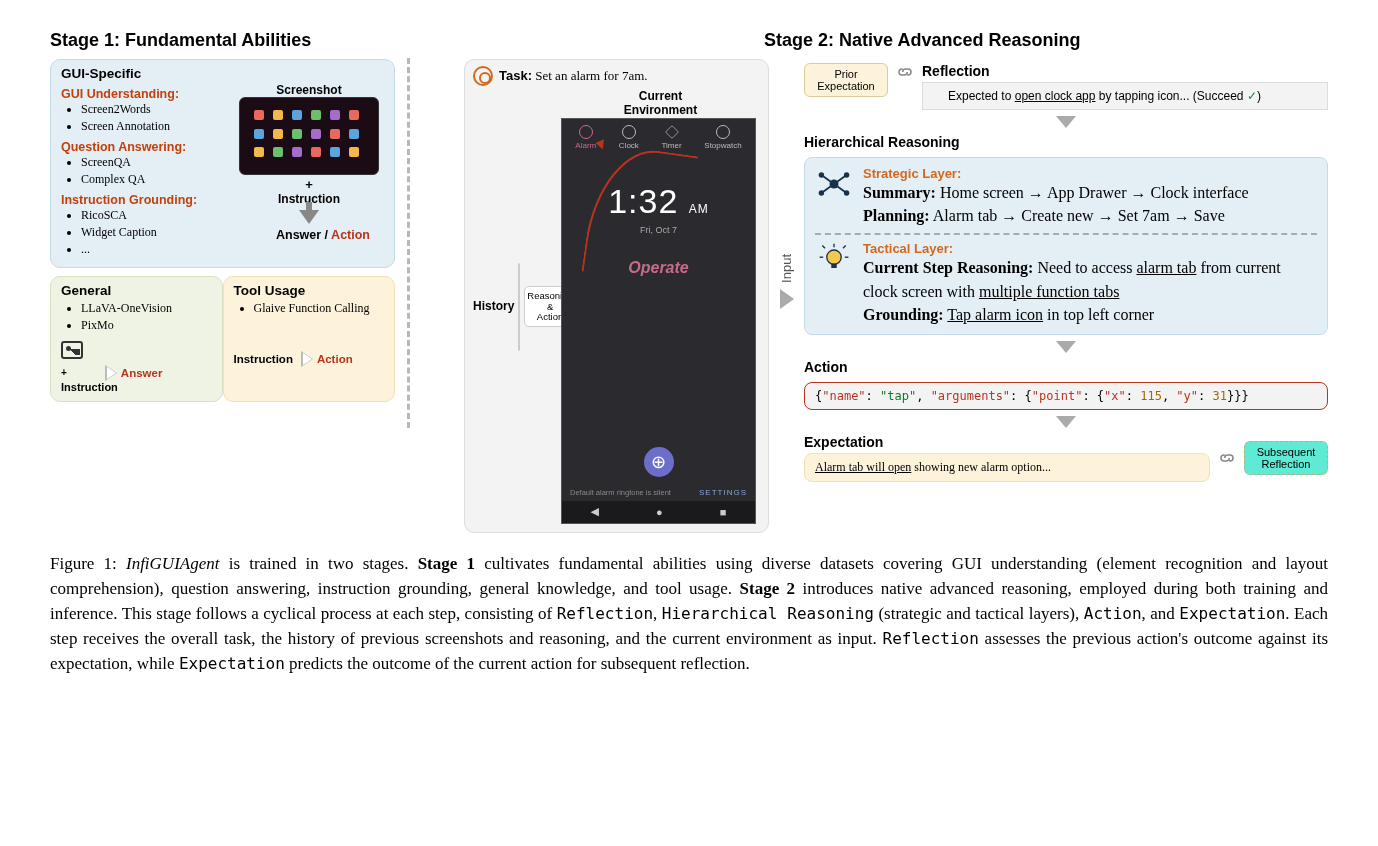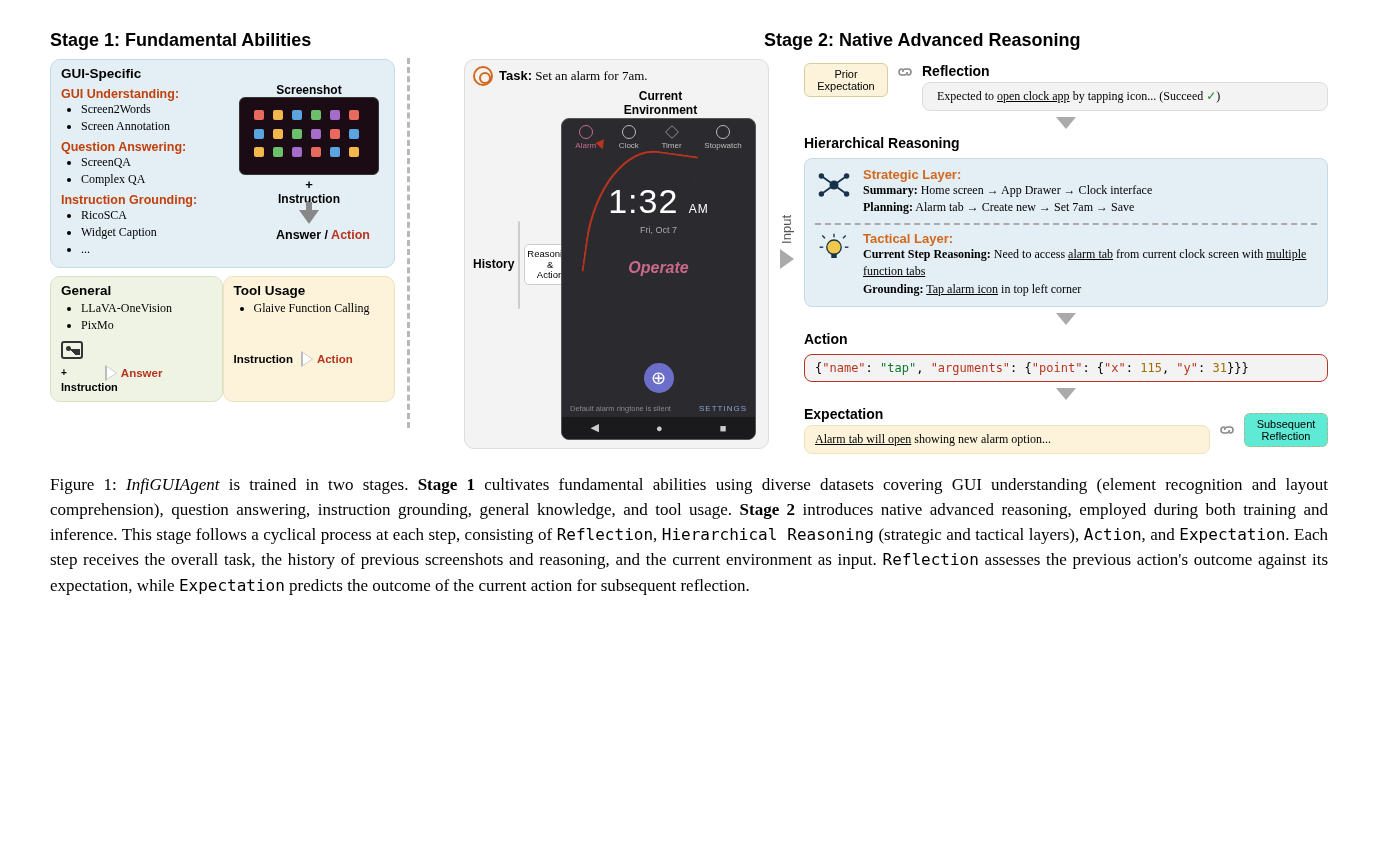--- a/index.html
+++ b/index.html
@@ -83,21 +83,21 @@
   .hist-label, .env-label { font-weight:700; font-size:12px; text-align:center; line-height:1.15;}
   .hist-thumb { width:74px; border-radius:6px; border:1px solid #ccc; background:#fff; }
   .home-thumb { height:88px; background:linear-gradient(#c96a8a 0%,#c96a8a 75%,#f2f2f2 75%); position:relative;}
   .home-thumb::after{content:"";position:absolute;bottom:6px;left:8px;right:8px;height:8px;background:repeating-linear-gradient(90deg,#c96a8a 0 7px,transparent 7px 11px);border-radius:3px;}
   .ra-box { width:74px; padding:4px 2px; text-align:center; font-size:9.5px; line-height:1.1; background:#fff; border:1px solid #ccc; border-radius:5px;}
   .drawer-thumb { height:92px; background:#fff; display:grid; grid-template-columns:repeat(5,1fr); gap:3px; padding:6px 5px;}
   .app-dot { width:10px;height:10px;border-radius:3px; }
   .dots3 { font-size:14px; font-weight:700; letter-spacing:2px;}
   .env-main { flex:1; }
   .clock-screen {
-    width: 195px; height: 322px; border-radius:8px; background:#2b2b2f; color:#fff;
+    width: 195px; height: 406px; border-radius:0; background:#2b2b2f; color:#fff;
     border:1px solid #555; position:relative; overflow:hidden;
   }
   .clock-tabs { display:flex; justify-content:space-around; padding:6px 2px 2px 2px; font-size:8px; color:#bbb;}
   .clock-tabs .tab { display:flex; flex-direction:column; align-items:center; gap:2px;}
   .clock-tabs .tab.active { color:#c96a8a; }
   .tab-glyph { width:14px;height:14px; border:1.5px solid currentColor; border-radius:50%;}
   .timer-glyph{ border-radius:2px; transform:rotate(45deg) scale(.7);}
   .big-time { font-size:34px; font-weight:400; text-align:center; margin-top:30px; letter-spacing:1px; font-family: Arial, sans-serif;}
   .time-sub { font-size:9px; text-align:center; color:#aaa; margin-top:4px;}
   .fab { position:absolute; bottom:46px; left:50%; transform:translateX(-50%); width:30px;height:30px;border-radius:50%; background:#6b6fc9; display:flex;align-items:center;justify-content:center; color:#fff; font-size:18px;}
@@ -115,28 +115,28 @@
 
   .input-label { writing-mode: vertical-rl; transform: rotate(180deg); font-size:13px; font-family:Verdana,sans-serif; color:#555; align-self:center; margin:0 2px;}
   .tri-right-big { width:0;height:0;border-top:10px solid transparent;border-bottom:10px solid transparent;border-left:14px solid #aaa; align-self:center;}
 
   
   .reason-col { flex:1; display:flex; flex-direction:column; gap:4px; font-family: Verdana, Geneva, sans-serif;}
   .flow-row { display:flex; align-items:flex-start; gap:8px; }
   .tag-box { border-radius:6px; padding:4px 8px; font-size:11px; text-align:center;}
   .pe-box { background:#fcf3da; border:1px solid #d9cc9a; width:84px;}
   .head-label { font-weight:700; font-size:14px; margin-bottom:3px;}
-  .gray-box { background:#f3f3f3; border:1px solid #dcdcdc; border-radius:8px; padding:6px 14px; font-size:12px; font-family:Liberation Serif, serif; flex:1;}
+  .gray-box { background:#f3f3f3; border:1px solid #dcdcdc; border-radius:0; padding:6px 25px; font-size:12px; font-family:Liberation Sans, sans-serif; flex:1;}
   .blue-box { background:#e3eef5; border:1px solid #c6dbe8; border-radius:8px; padding:8px 10px; }
   .yellow-box { background:#fcf3da; border:1px solid #eee2bb; border-radius:8px; padding:6px 10px; font-size:12px; font-family:'Times New Roman',serif;}
   .layer-row { display:flex; gap:10px; align-items:flex-start; }
   .big-icon { width:38px; text-align:center; line-height:1; }
   .net-icon svg, .bulb-icon svg { width:36px;height:36px; }
   .layer-title { color:#d2691e; font-weight:700; font-size:13px;}
-  .layer-body { font-size:12px; font-family:'Times New Roman',serif; line-height:1.45;}
+  .layer-body { font-size:16px; font-family:'Times New Roman',serif; line-height:1.45;}
   .arrow-seq { font-family:'Times New Roman',serif;}
   .dashed-sep { border-top:2px dashed #aaa; margin:6px 0;}
   .down-tri { width:0;height:0;border-left:10px solid transparent;border-right:10px solid transparent;border-top:12px solid #aaa; margin:2px auto;}
   .action-box { background:#f3f3f3; border:1.5px solid #b8341f; border-radius:8px; padding:6px 10px; font-family: Menlo, Consolas, monospace; font-size:12px;}
   .kn{color:#b8341f;} .kv{color:#0a7a2f;} .num{color:#a06a00;}
   .expect-ul { text-decoration:underline;}
   .sr-box { background:#5eead4; border:1.5px dashed #b8b07a; border-radius:6px; padding:4px 8px; font-size:11px; text-align:center; width:84px;}
   .chain-icon { width:18px;height:18px; display:inline-block;}
   .succ { color:#1b8a2f; }
 

